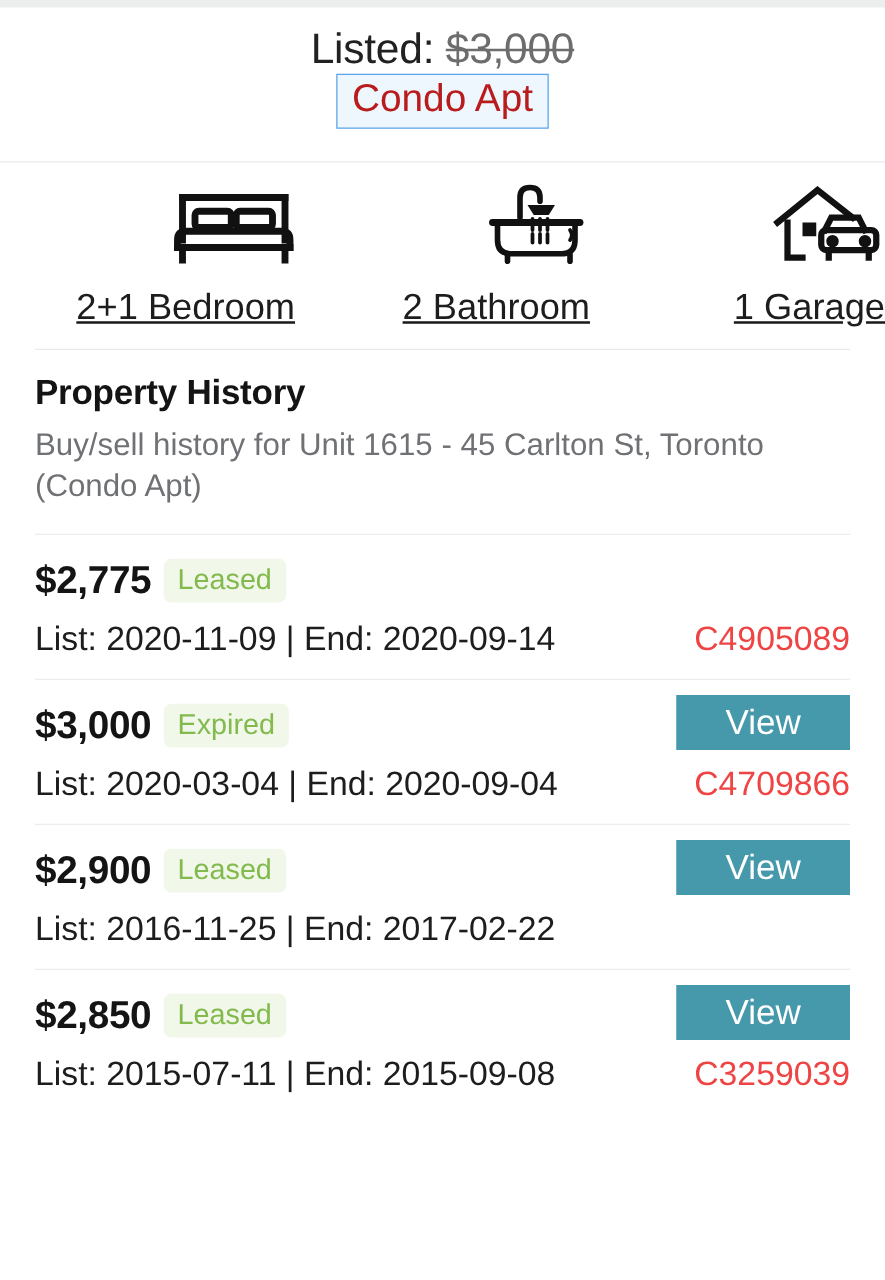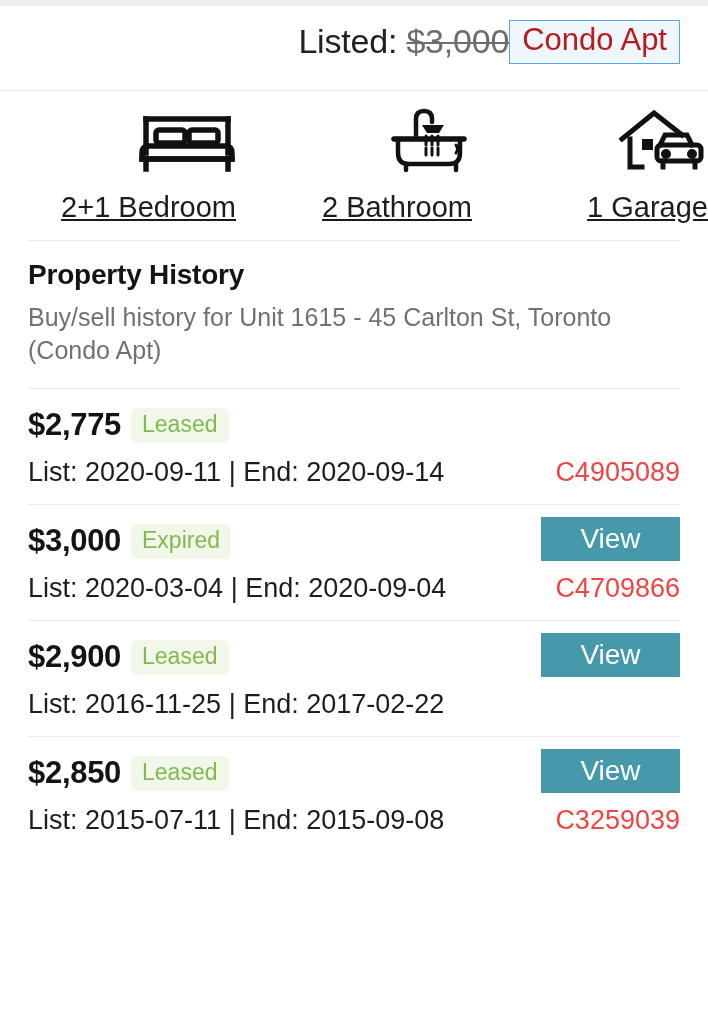--- a/index.html
+++ b/index.html
@@ -24,22 +24,23 @@
   }
 
   
   .price-header {
     padding: 14px 28px 16px 28px;
     border-bottom: 1px solid #e9eaeb;
   }
   .price-row {
     display: flex;
     align-items: center;
-    justify-content: flex-end;
+    justify-content: center;
     width: 100%;
+    flex-direction: column;
   }
   .price-row.row1 { margin-bottom: 10px; }
 
   .listed-line {
     font-size: 34px;
     color: #212121;
     letter-spacing: -0.2px;
     white-space: nowrap;
   }
   .listed-label { color: #212121; }
@@ -279,21 +280,21 @@
   <p class="history-sub">Buy/sell history for Unit 1615 - 45 Carlton St, Toronto (Condo Apt)</p>
 
   <div class="history-rule"></div>
 
   <div class="hist-row">
     <div class="hist-main">
       <span class="hist-price">$2,775</span>
       <span class="status-badge">Leased</span>
     </div>
     <div class="hist-dates-line">
-      <span class="hist-dates">List: 2020-09-11 | End: 2020-09-14</span>
+      <span class="hist-dates">List: 2020-11-09 | End: 2020-09-14</span>
       <span class="hist-mls">C4905089</span>
     </div>
 
   </div>
 
   <div class="history-rule"></div>
 
   <div class="hist-row">
     <div class="hist-main">
       <span class="hist-price">$3,000</span>

